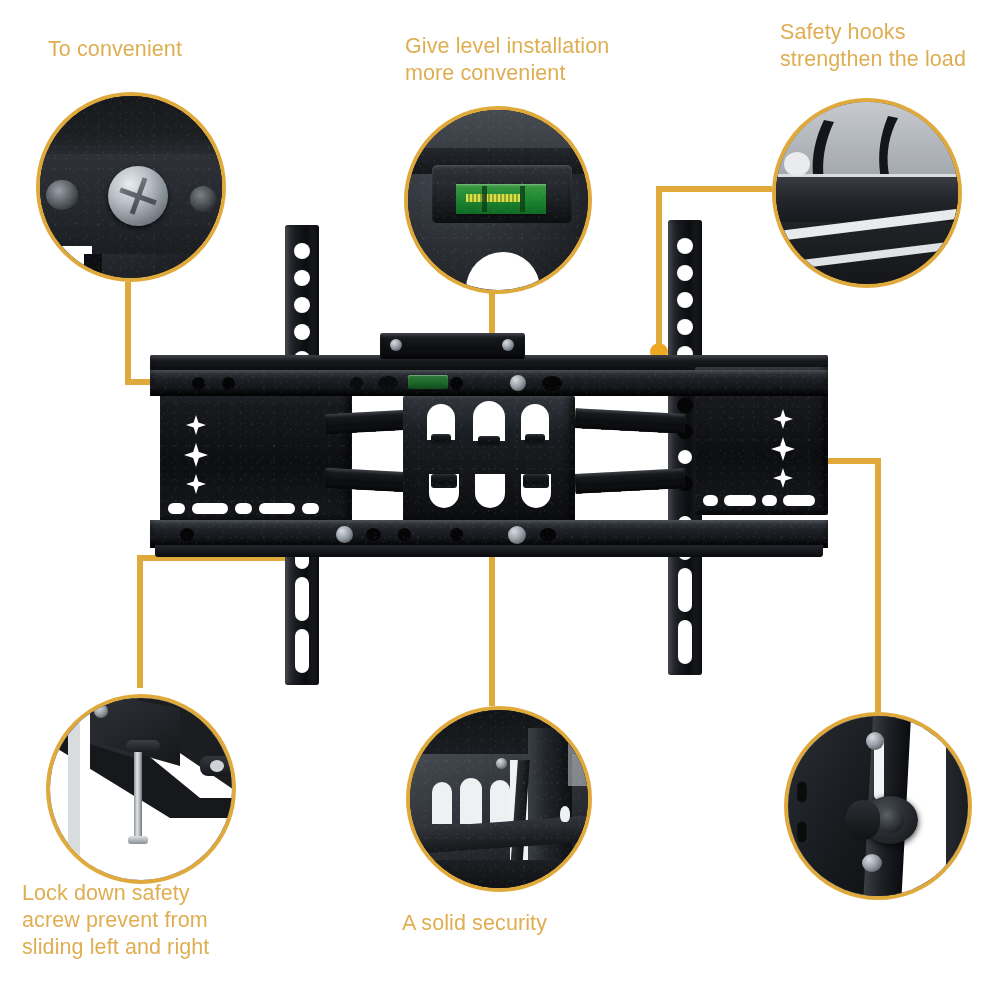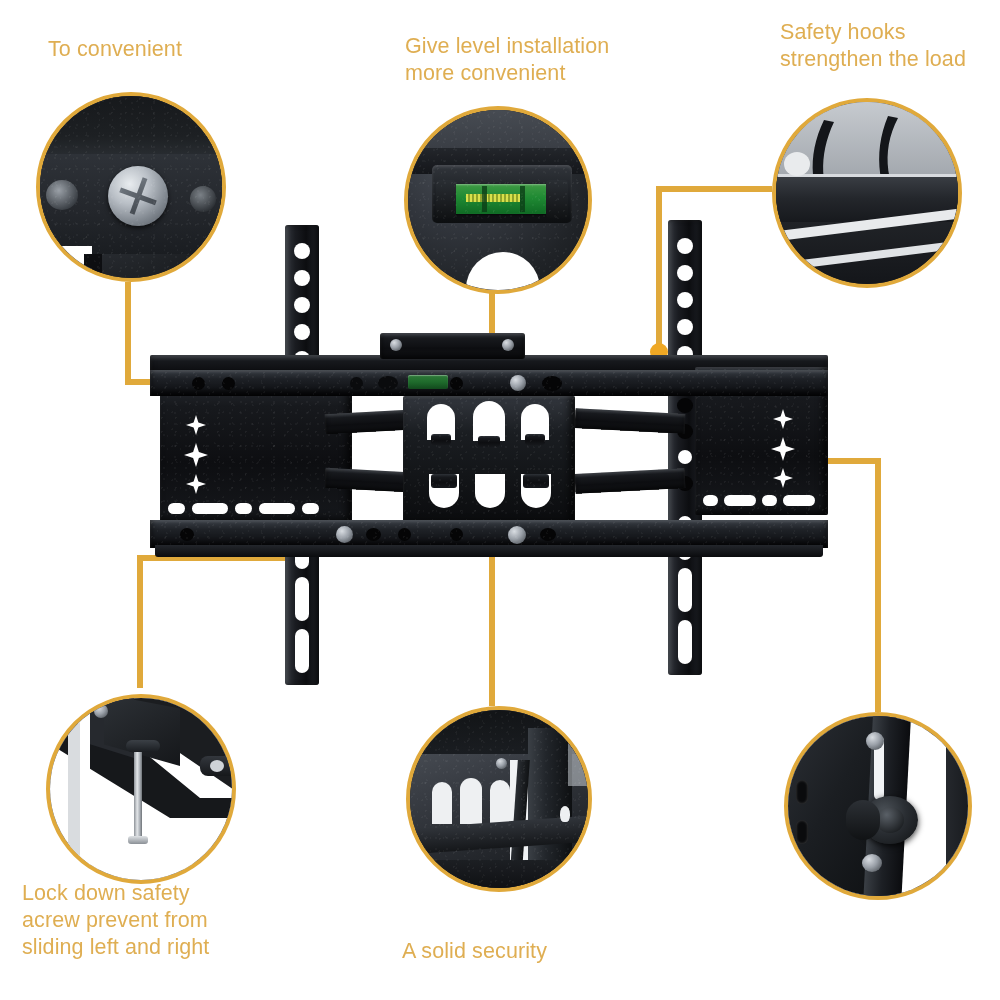--- a/index.html
+++ b/index.html
@@ -424,16 +424,16 @@
   <div class="callout-label" style="left:405px;top:33px;">Give level installation
 more convenient</div>
 
   <div class="callout-label" style="left:22px;top:880px;">Lock down safety
 acrew prevent from
 sliding left and right</div>
 
   <div class="callout-label" style="left:780px;top:19px;">Safety hooks
 strengthen the load</div>
 
-  <div class="callout-label" style="left:402px;top:938px;">A solid security</div>
+  <div class="callout-label" style="left:402px;top:910px;">A solid security</div>
 
 
 </div>
 
 </body></html>

